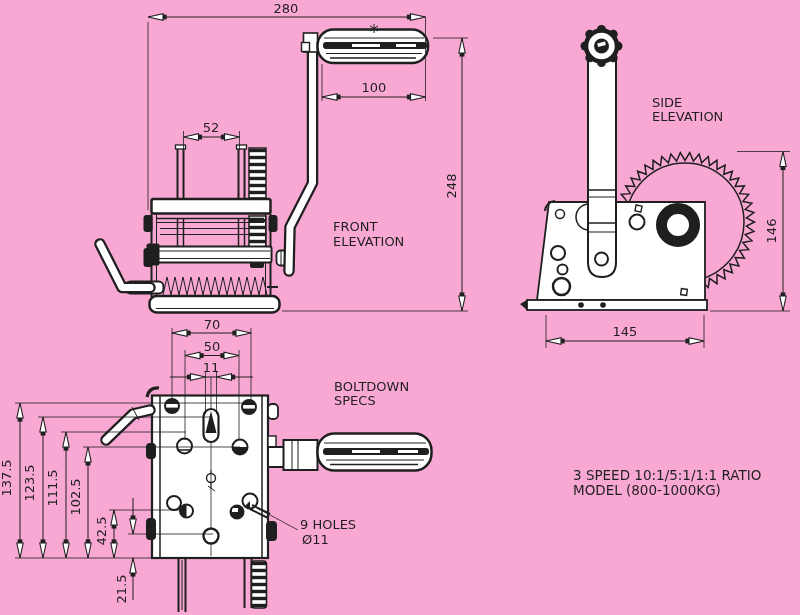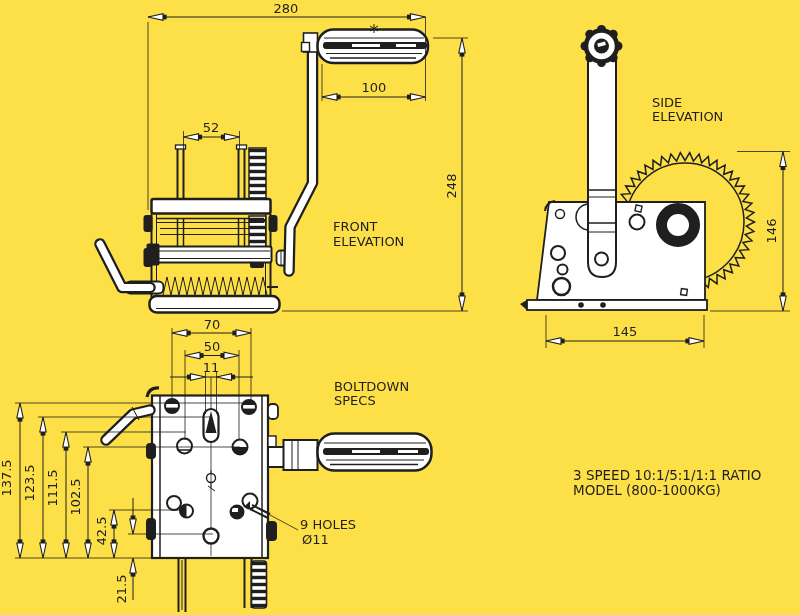--- a/index.html
+++ b/index.html
@@ -1,16 +1,16 @@
 <!DOCTYPE html>
 <html><head>
 <meta charset="utf-8">
 <style>
   html,body{margin:0;padding:0;background:#ffffff;}
-  #stage{width:800px;height:615px;background:#fde047;position:relative;overflow:hidden;}
+  #stage{width:800px;height:615px;background:#f9a8d4;position:relative;overflow:hidden;}
   svg{display:block;}
   .ln{stroke:#1f1f1f;stroke-width:1;fill:none;}
   .ln08{stroke:#1f1f1f;stroke-width:.8;fill:none;}
   .ln15{stroke:#1f1f1f;stroke-width:1.5;fill:none;}
   .ln2{stroke:#1f1f1f;stroke-width:2;fill:none;}
   .ln3{stroke:#1f1f1f;stroke-width:3.2;fill:none;}
   .w{fill:#ffffff;stroke:#1f1f1f;}
   .dk{fill:#1f1f1f;stroke:none;}
   .tube{stroke:#1f1f1f;stroke-width:11.5;fill:none;stroke-linecap:round;stroke-linejoin:round;}
   .tubein{stroke:#ffffff;stroke-width:7;fill:none;stroke-linecap:round;stroke-linejoin:round;}

